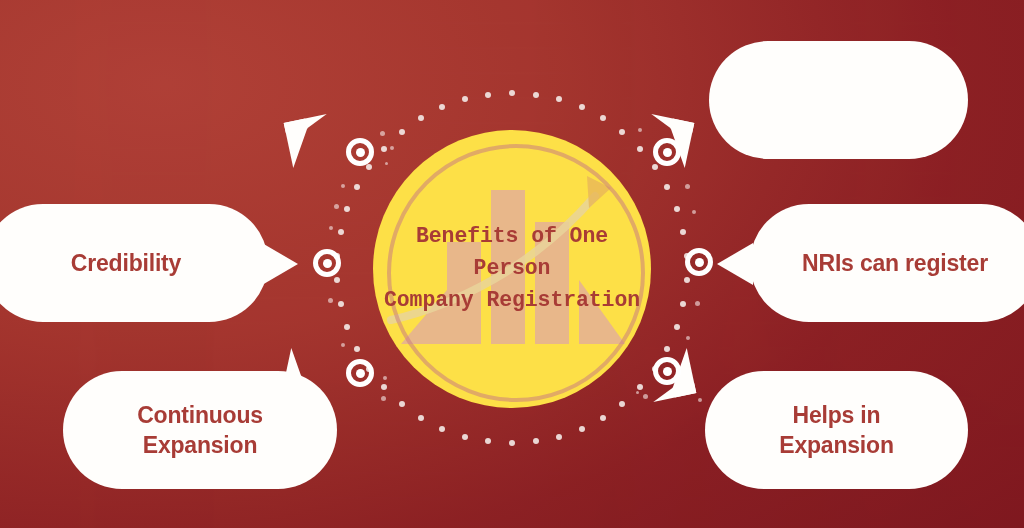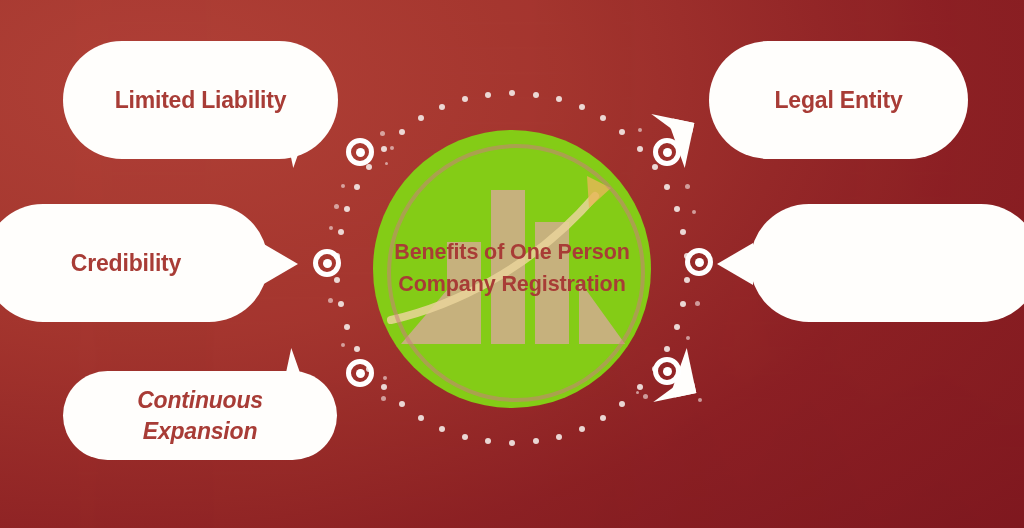--- a/index.html
+++ b/index.html
@@ -80,25 +80,26 @@
   }
 
   
   .center-circle {
     position: absolute;
     left: 373px;
     top: 130px;
     width: 278px;
     height: 278px;
     border-radius: 50%;
-    background: #84cc16;
+    background: #fde047;
     display: flex;
     align-items: center;
     justify-content: center;
     overflow: hidden;
+    font-family: Liberation Mono, monospace;
   }
   .center-inner-ring {
     position: absolute;
     left: 14px; top: 14px;
     width: 250px; height: 250px;
     border-radius: 50%;
     border: 4px solid rgba(203,125,126,0.55);
   }
   .center-watermark {
     position: absolute;
@@ -176,21 +177,21 @@
   
   #bubble-credibility { left: -16px; top: 204px; width: 284px; height: 118px; border-radius: 62px; }
   #tail-credibility {
     left: 262px; top: 243px;
     border-top: 21px solid transparent;
     border-bottom: 21px solid transparent;
     border-left: 36px solid #fffefc;
   }
 
   
-  #bubble-continuous-existence { left: 63px; top: 371px; width: 274px; height: 89px; font-style: italic; }
+  #bubble-continuous-existence { left: 63px; top: 371px; width: 274px; height: 118px; }
   #tail-continuous-existence {
     left: 286px; top: 352px;
     border-left: 22px solid #fffefc;
     border-right: 22px solid transparent;
     border-bottom: 10px solid #fffefc;
     border-top: 36px solid transparent;
     transform: rotate(12deg);
   }
 
   
@@ -327,51 +328,54 @@
       </svg>
     </div>
     <div class="center-inner-ring"></div>
     <div class="center-title">
       <div>Benefits of One Person</div>
       <div>Company Registration</div>
     </div>
   </div>
 
   <div class="tail" id="tail-limited-liability"></div>
-  <div class="bubble" id="bubble-limited-liability">
-    <div class="label">Limited Liability</div>
-  </div>
 
   <div class="tail" id="tail-credibility"></div>
   <div class="bubble" id="bubble-credibility">
     <div class="label">Credibility</div>
   </div>
 
   <div class="tail" id="tail-continuous-existence"></div>
   <div class="bubble" id="bubble-continuous-existence">
     <div class="label">
       <div>Continuous</div>
       <div>Expansion</div>
     </div>
   </div>
 
   <div class="tail" id="tail-separate-legal-entity"></div>
   <div class="bubble" id="bubble-separate-legal-entity">
     <div class="label">
-      <div>Legal Entity</div>
     </div>
   </div>
 
   <div class="tail" id="tail-nris-register-opc"></div>
   <div class="bubble" id="bubble-nris-register-opc">
     <div class="label">
+      <div>NRIs can register</div>
     </div>
   </div>
 
   <div class="tail" id="tail-helps-in-expansion"></div>
+  <div class="bubble" id="bubble-helps-in-expansion">
+    <div class="label">
+      <div>Helps in</div>
+      <div>Expansion</div>
+    </div>
+  </div>
 
   <div id="connector-layer">
       <div class="connector" style="left: 360px; top: 152px;">
         <i></i>
       </div>
       <div class="connector" style="left: 327px; top: 263px;">
         <i></i>
       </div>
       <div class="connector" style="left: 360px; top: 373px;">
         <i></i>

